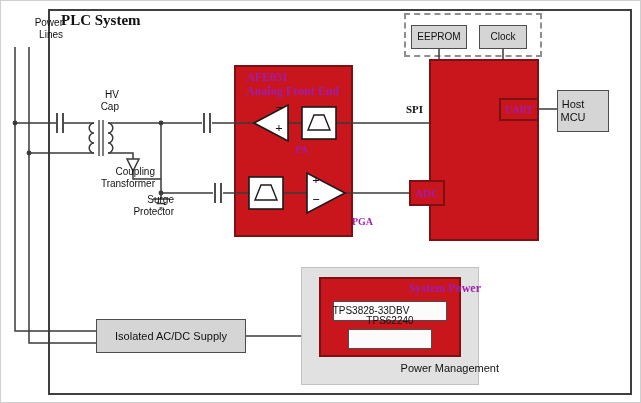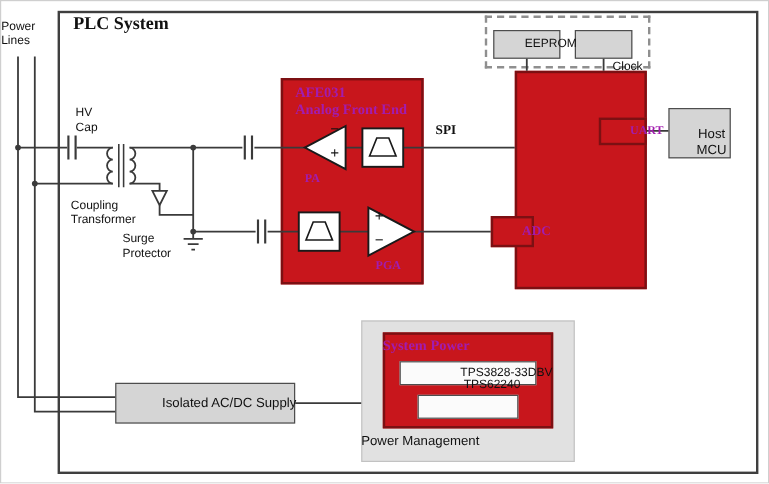--- a/index.html
+++ b/index.html
@@ -9,23 +9,23 @@
     box-sizing:border-box;border:1px solid #cfcfcf;
   }
   .box{position:absolute;box-sizing:border-box;}
   .frame{border:2px solid #3f3f3f;background:transparent;}
   .red{background:#c8161c;border:2px solid #7c1013;}
   .gray{background:#d5d5d5;border:1.5px solid #4d4d4d;}
   .chip{background:#fbfbfb;border:1.5px solid #4d4d4d;}
   .panel{background:#e1e1e1;border:1px solid #c2c2c2;}
   .dashed{border:2px dashed #8f8f8f;background:transparent;}
   .lbl{position:absolute;color:#111;line-height:1.15;}
-  .center{display:flex;align-items:center;justify-content:center;text-align:center;padding-left:20px;}
+  .center{display:flex;align-items:center;justify-content:center;text-align:center;}
   .col{flex-direction:column;}
-  .tc{text-align:left;}
+  .tc{text-align:right;padding-left:20px;}
   .white{color:#a21caf;}
   .bold{font-weight:bold;font-family:Liberation Serif, serif;}
   .fs10{font-size:10px;}
   .fs11{font-size:11px;}
   .fs12{font-size:12px;}
   .fs13{font-size:13px;}
   .fs15{font-size:15px;}
   .lh14{line-height:14px;}
   .lh15{line-height:15px;}
   svg{position:absolute;left:0;top:0;}
@@ -148,27 +148,27 @@
   <div class="lbl bold fs13" style="left:309px;top:192px;width:12px;text-align:center;">−</div>
   <div class="lbl bold fs10 white tc" style="left:312px;top:215px;width:40px;">PGA</div>
 
   <div class="lbl bold fs11 tc" style="left:362px;top:102px;width:40px;">SPI</div>
 
 
   <div class="lbl bold fs11 white center" style="left:408px;top:179px;width:36px;height:26px;">ADC</div>
   <div class="lbl bold fs10 white center" style="left:498px;top:97px;width:40px;height:23px;">UART</div>
 
   <div class="lbl fs10 center" style="left:410px;top:24px;width:56px;height:24px;">EEPROM</div>
-  <div class="lbl fs10 center" style="left:478px;top:24px;width:48px;height:24px;margin-top:19px;">Clock</div>
+  <div class="lbl fs10 center" style="left:478px;top:24px;width:48px;height:24px;">Clock</div>
 
-  <div class="lbl fs11 center col" style="left:556px;top:89px;width:32px;height:42px;line-height:13px;justify-content:flex-end;">
+  <div class="lbl fs11 center col" style="left:556px;top:89px;width:32px;height:42px;line-height:13px;">
     <div>Host</div>
     <div>MCU</div>
   </div>
 
   <div class="lbl bold fs12 white tc" style="left:318px;top:281px;width:142px;">System Power</div>
 
   <div class="lbl fs11 center" style="left:95px;top:318px;width:150px;height:34px;">Isolated AC/DC Supply</div>
-  <div class="lbl fs10 center" style="left:344px;top:300px;width:114px;height:20px;">TPS3828-33DBV</div>
+  <div class="lbl fs10 center" style="left:313px;top:300px;width:114px;height:20px;">TPS3828-33DBV</div>
   <div class="lbl fs10 center" style="left:347px;top:312px;width:84px;height:16px;">TPS62240</div>
   <div class="lbl fs11 tc" style="left:300px;top:361px;width:178px;">Power Management</div>
 
 </div>
 
 </body></html>

